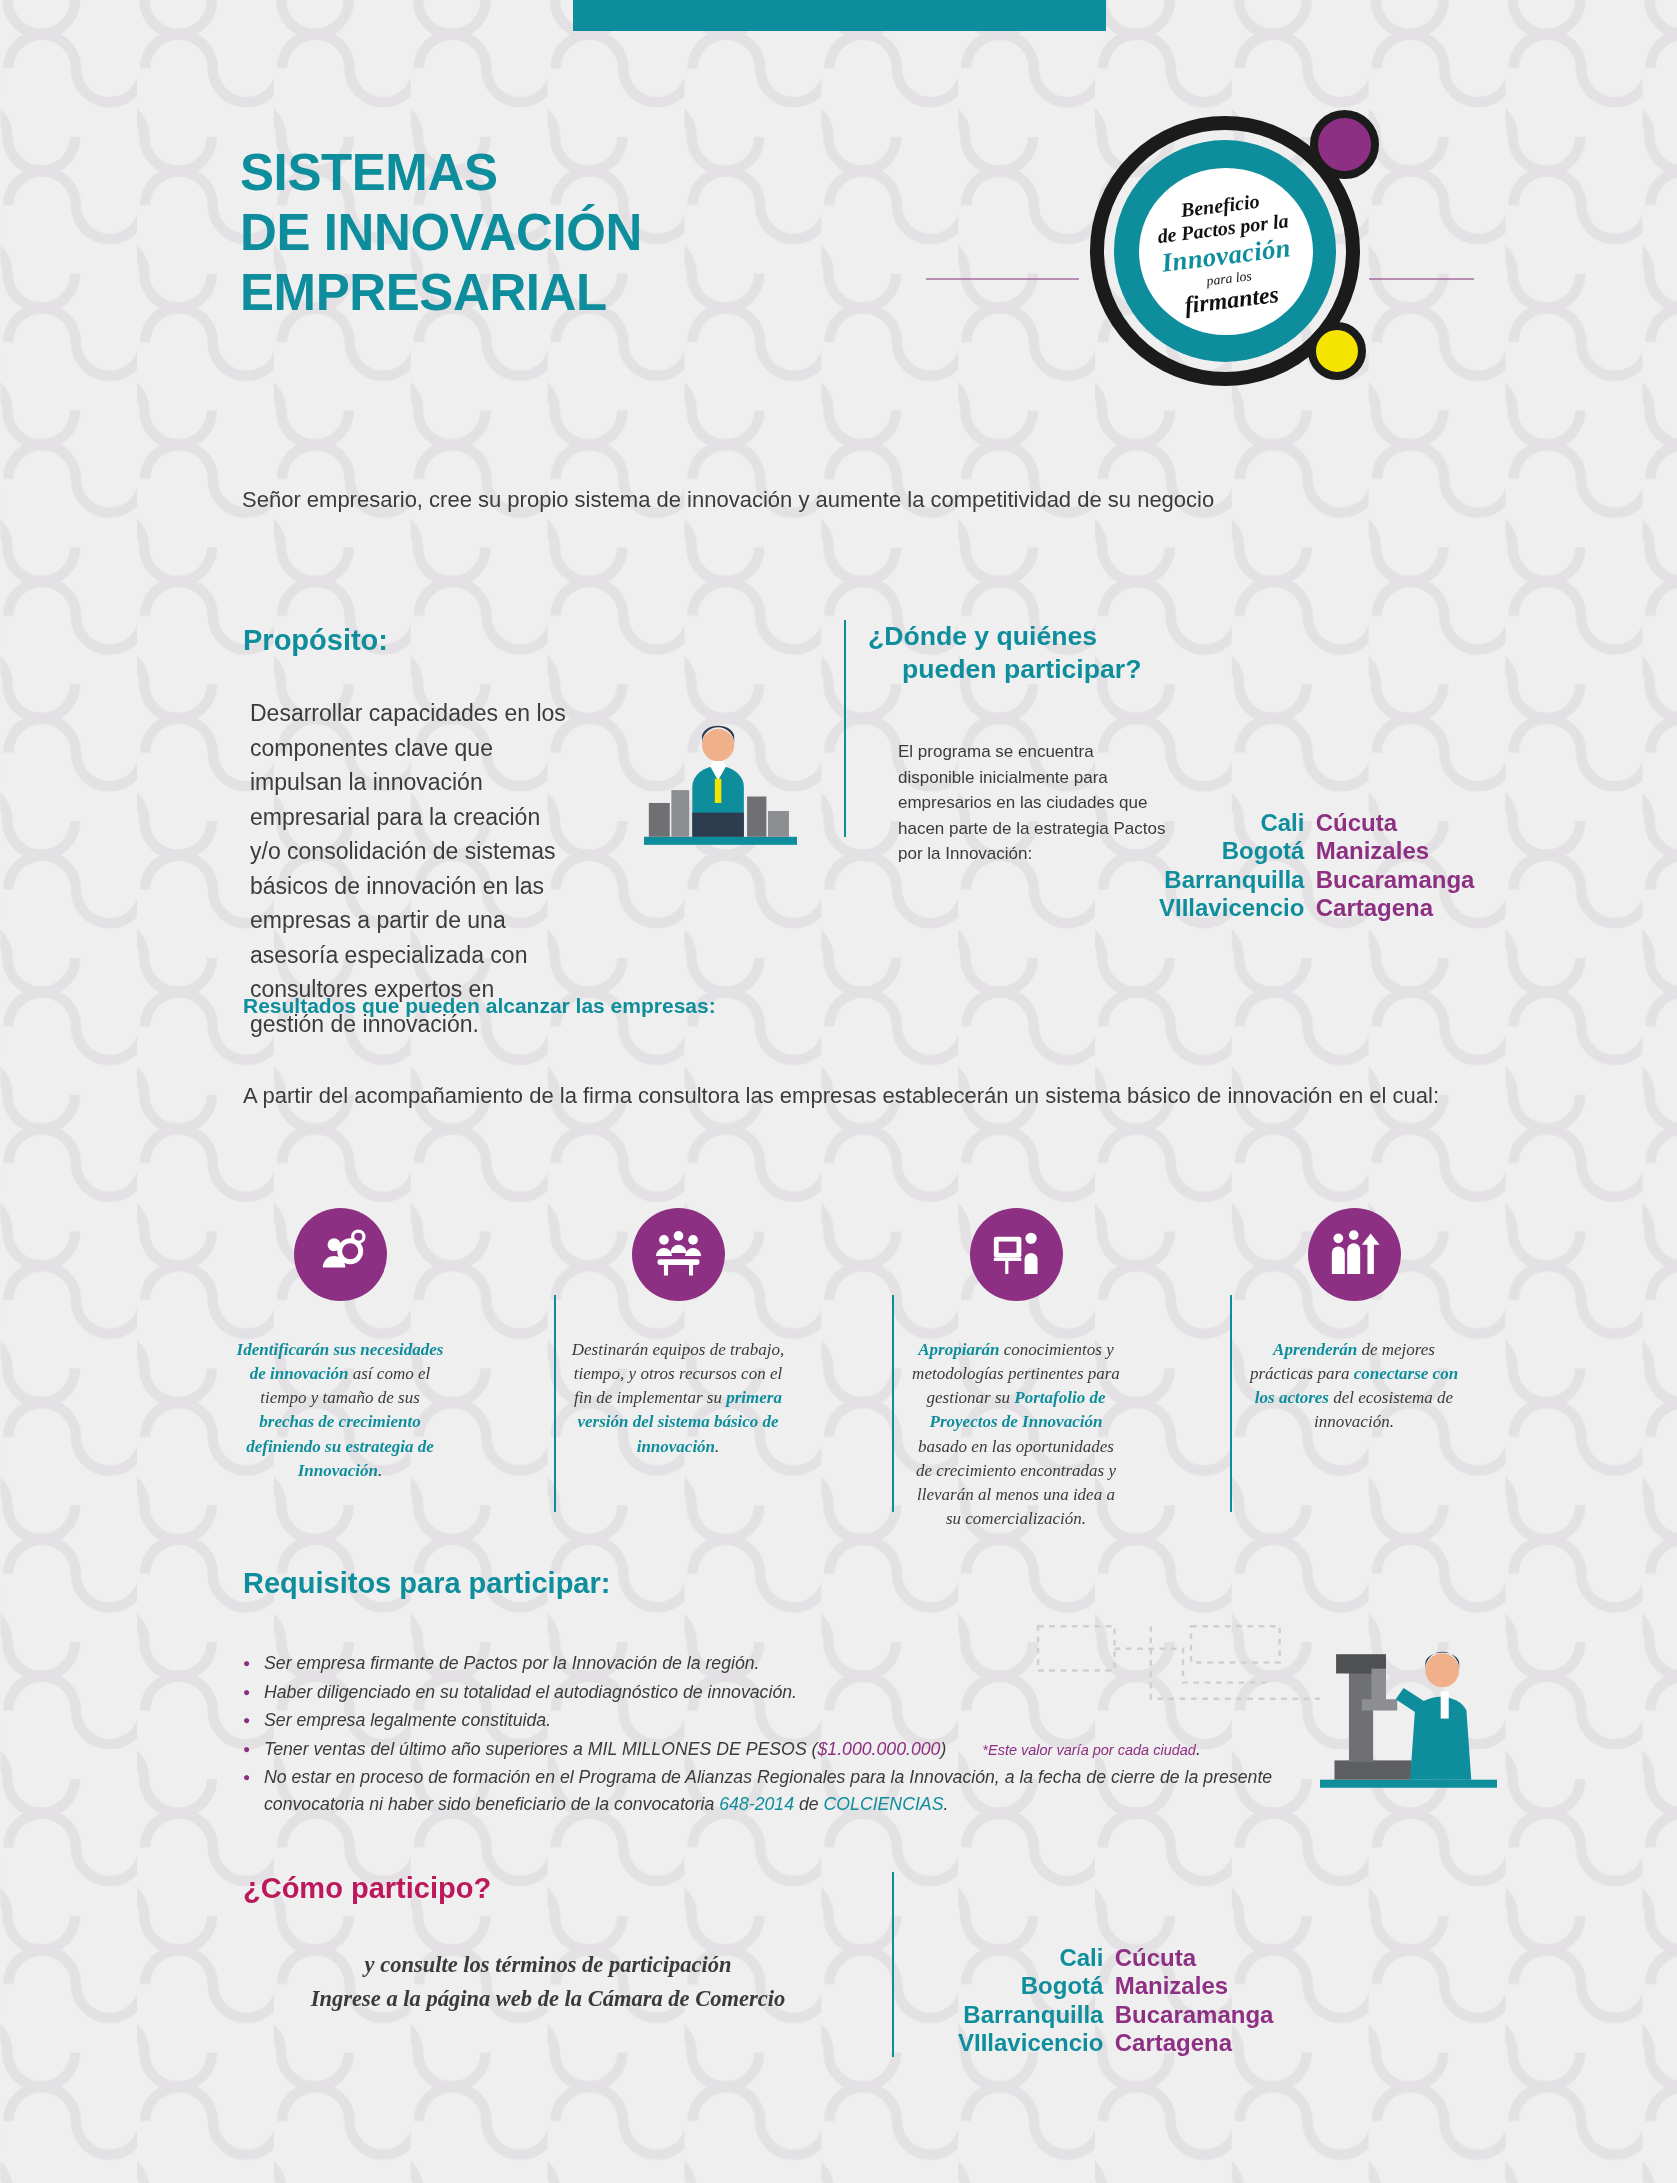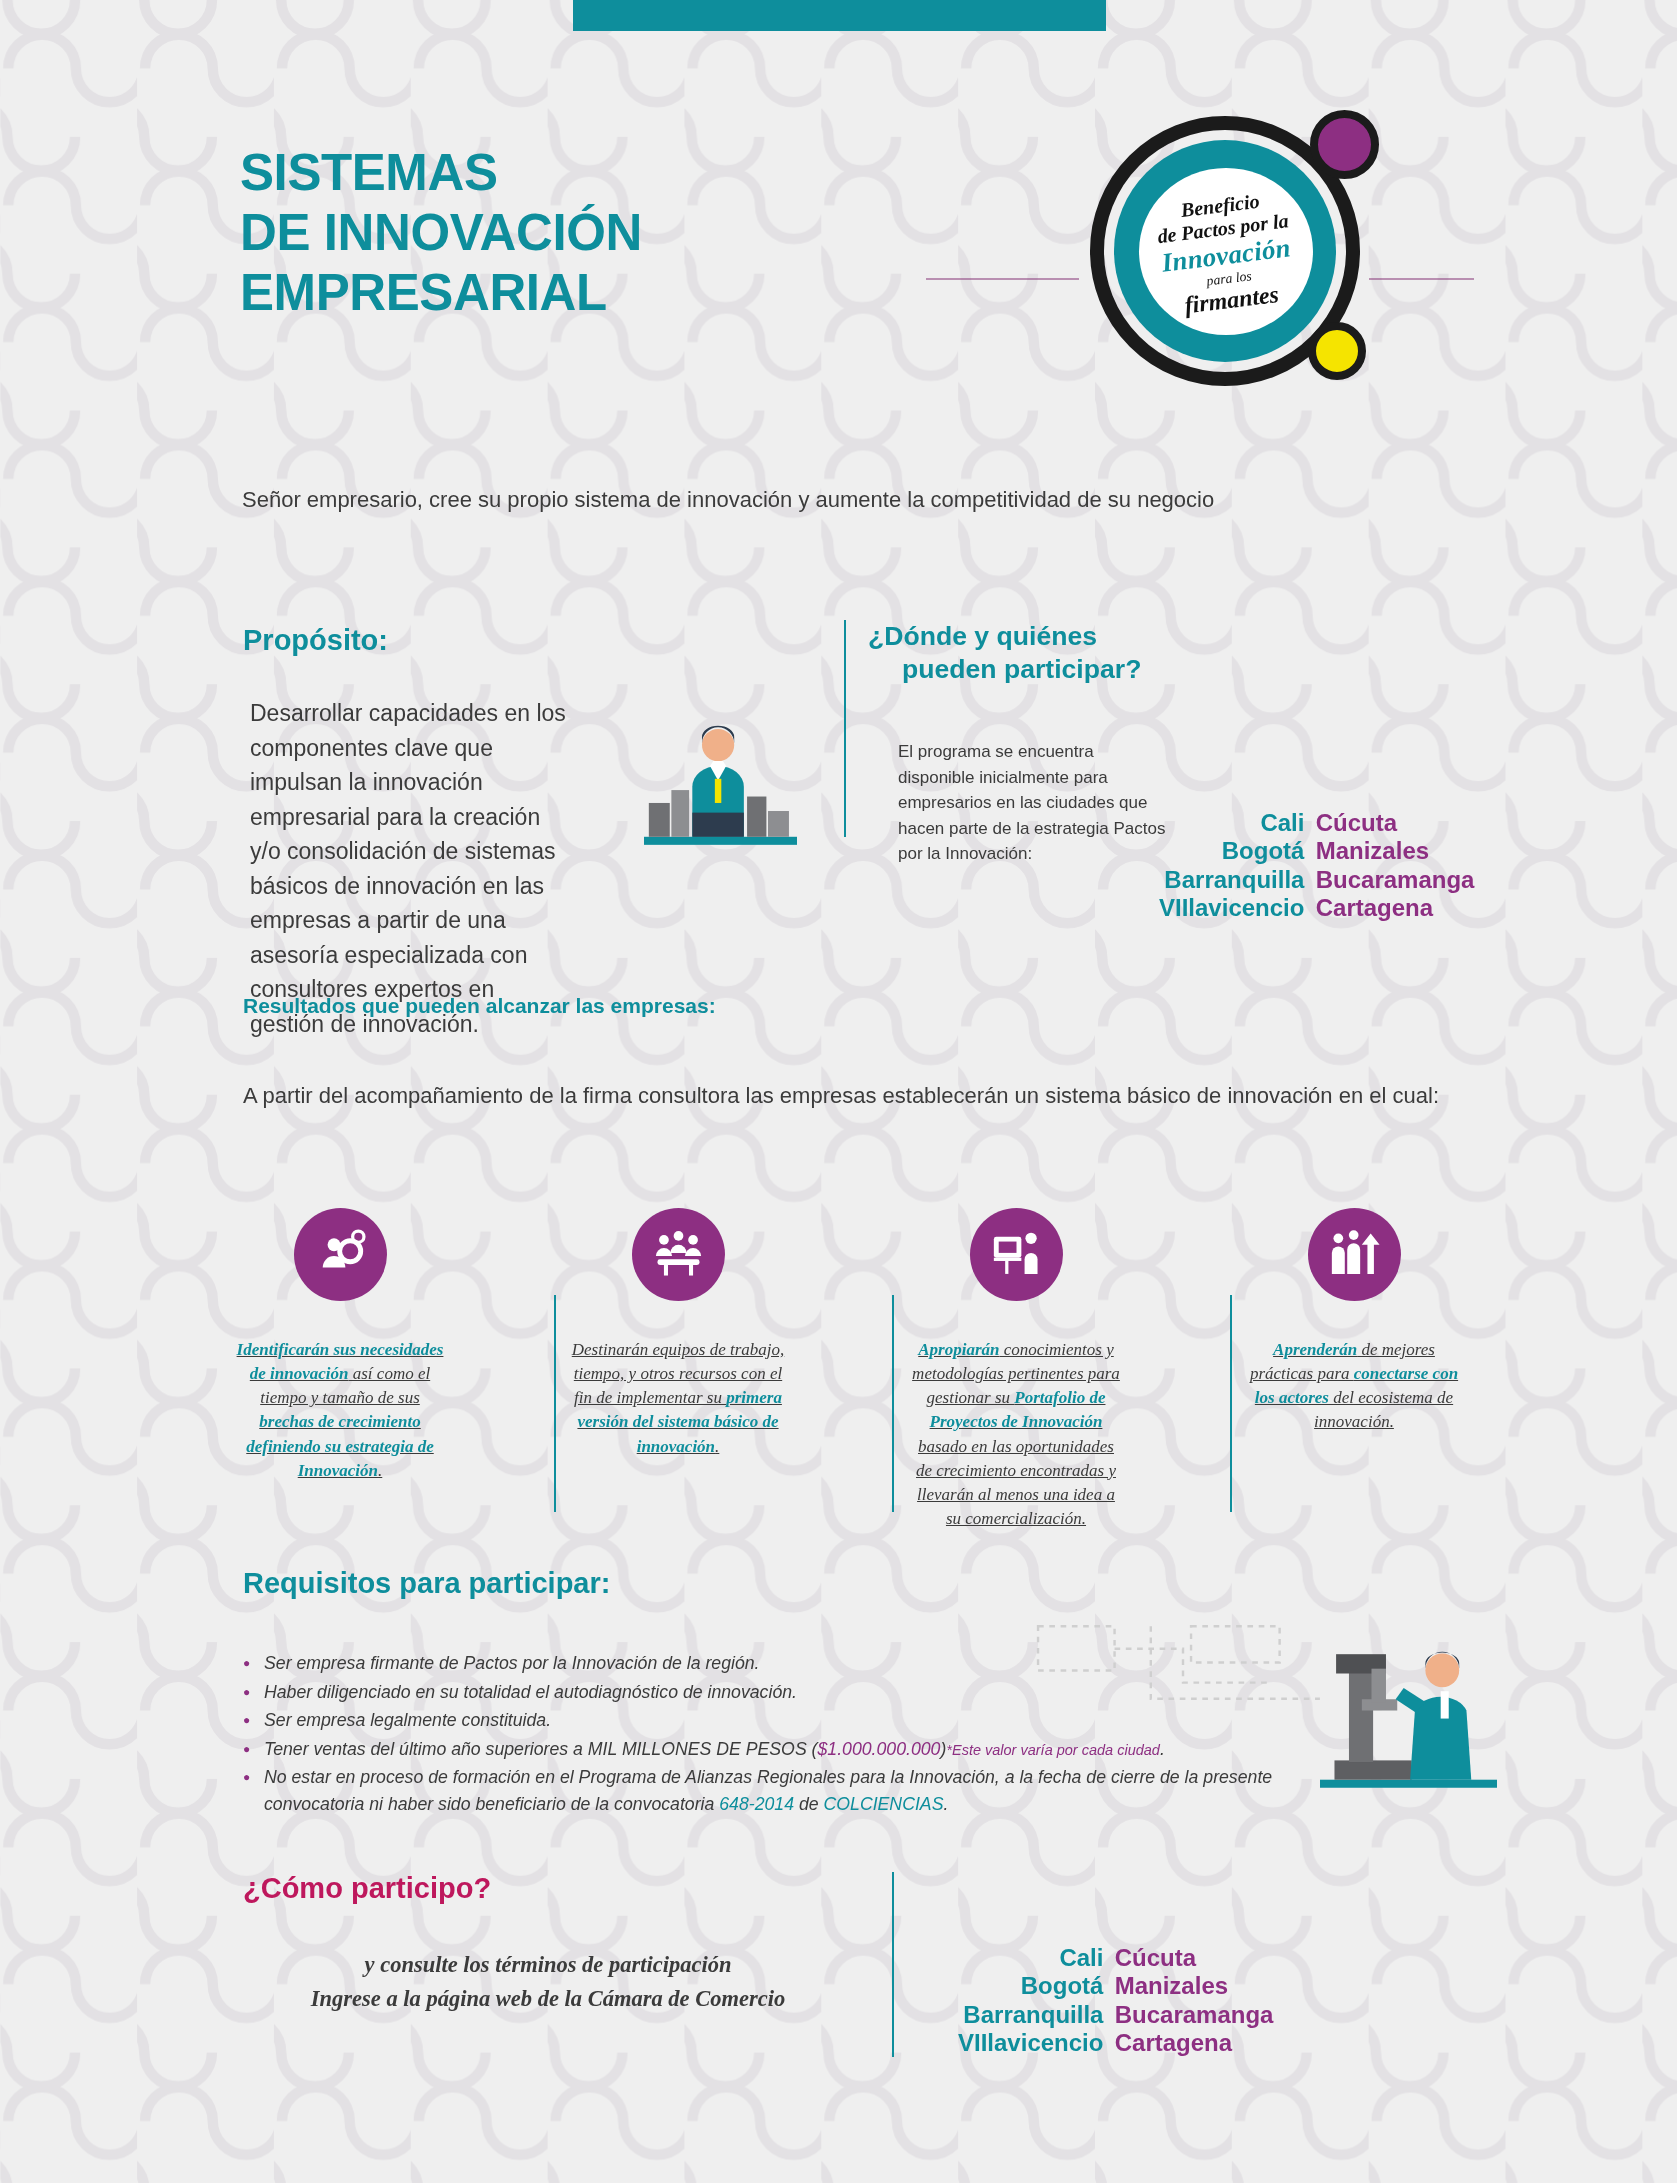--- a/index.html
+++ b/index.html
@@ -268,21 +268,20 @@
     justify-content: center;
     margin-bottom: 37px;
   }
   .result-text {
     font-family: "Liberation Serif", serif;
     font-style: italic;
     font-size: 17px;
     line-height: 1.42;
     text-align: center;
     color: #3b3b3b;
-    text-decoration: underline;
   }
   .result-text .hl { color: #0e8e9c; font-weight: bold; }
   .res-divider {
     position: absolute;
     width: 2.4px;
     background: #0e8e9c;
     top: 1295px;
     height: 217px;
   }
 
@@ -315,21 +314,21 @@
   }
   #requisitos-list li::before {
     content: "\25CF";
     color: #8d2f82;
     font-size: 12px;
     position: absolute;
     margin-left: -21px;
     margin-top: 4px;
   }
   .money { color: #8d2f82; }
-  .note { color: #8d2f82; font-size: 14.5px; }
+  .note { color: #8d2f82; font-size: 14.5px; padding-left: 36px; }
   .teal-txt { color: #0e8e9c; }
   #microscope-figure {
     position: absolute;
     left: 1320px;
     top: 1622px;
     width: 177px;
     height: 173px;
   }
   #dotted-deco {
     position: absolute;

